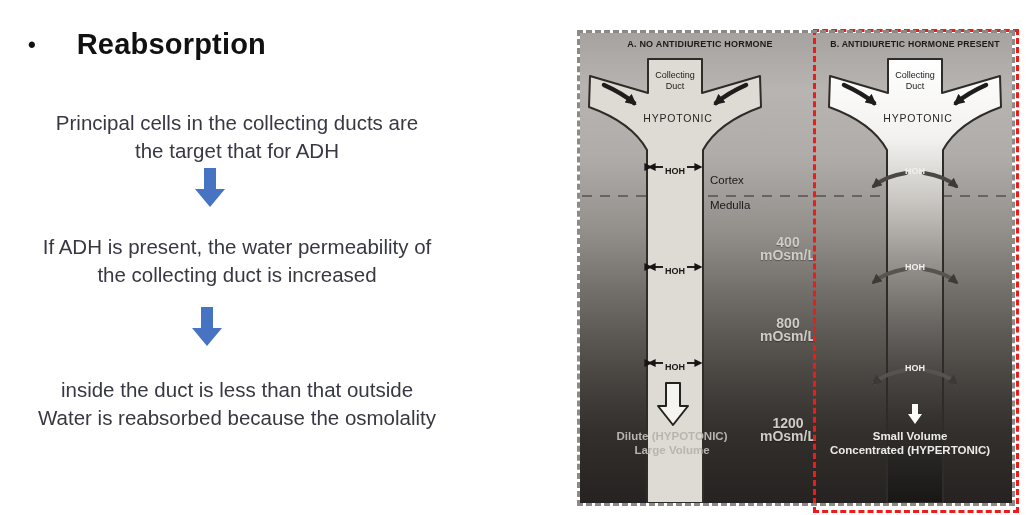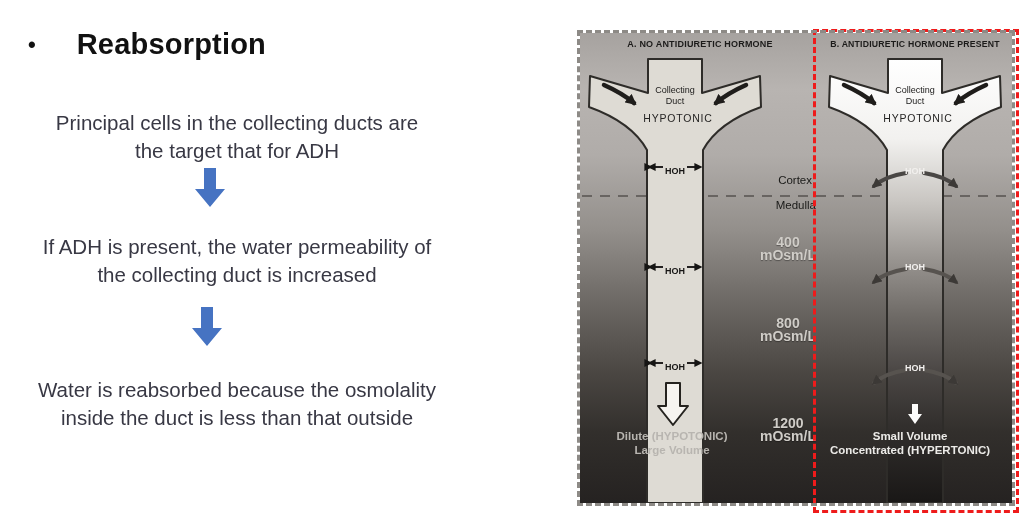--- a/index.html
+++ b/index.html
@@ -18,23 +18,23 @@
         clip-path:polygon(30% 0,70% 0,70% 54%,100% 54%,50% 100%,0 54%,30% 54%);}
   
   .diagram{position:absolute;left:580px;top:33px;width:432px;height:470px;
     background:linear-gradient(180deg,#a6a29f 0%,#b8b4b1 12%,#b0aca9 26%,#938f8b 42%,
                #6d6965 57%,#4b4743 72%,#322f2c 85%,#252221 100%);}
   .diagram-border{position:absolute;left:-3px;top:-3px;width:432px;height:470px;
     border:3px dashed #8d8a86;pointer-events:none;}
   .dg-svg{position:absolute;left:0;top:0;}
   .dg-label{position:absolute;}
   .hdr{font-size:9px;font-weight:bold;color:#1c1b1a;text-align:center;letter-spacing:0.2px;}
-  .duct-lbl{font-size:9px;line-height:11px;color:#1b1a19;text-align:center;margin-top:15px;}
+  .duct-lbl{font-size:9px;line-height:11px;color:#1b1a19;text-align:center;}
   .hypo{font-size:10.5px;color:#262524;text-align:center;letter-spacing:0.8px;}
-  .cm{font-size:11.5px;color:#1a1a18;text-align:right;}
+  .cm{font-size:11.5px;color:#1a1a18;}
   .osm{font-size:14px;font-weight:bold;line-height:13px;color:#d0cdc8;text-align:center;
        text-shadow:0 1px 1px rgba(0,0,0,0.35);}
   .hoh-a{width:50px;text-align:center;}
   .hoh-a span{font-size:9px;font-weight:bold;color:#171615;background:#dedbd4;padding:0 2px;}
   .hoh-b{width:40px;text-align:center;font-size:9px;font-weight:bold;color:#f2f0ee;}
   .foot{font-size:11.5px;font-weight:bold;line-height:14px;text-align:center;}
   .foot-a{color:#b8b5b0;}
   .foot-b{color:#ecebe8;}
   .red-box{position:absolute;left:233px;top:-4px;width:200px;height:478px;
     border:3px dashed var(--highlight_red,#ee1b1b);pointer-events:none;}
@@ -56,22 +56,22 @@
   <div class="flow-arrow" style="left:195px;top:168px"></div>
 
   <div class="step" style="top:233px">
     <div>If ADH is present, the water permeability of</div>
     <div>the collecting duct is increased</div>
   </div>
 
   <div class="flow-arrow" style="left:192px;top:307px"></div>
 
   <div class="step" style="top:376px">
+    <div>inside the duct is less than that outside</div>
     <div>Water is reabsorbed because the osmolality</div>
-    <div>inside the duct is less than that outside</div>
   </div>
 </div>
 
 <div class="diagram">
 
   <svg class="dg-svg" width="432" height="470" viewBox="0 0 432 470">
     <defs>
       <linearGradient id="tubeB" x1="0" y1="0" x2="0" y2="1">
         <stop offset="0" stop-color="#ffffff"></stop>
         <stop offset="0.18" stop-color="#f2f1ef"></stop>

